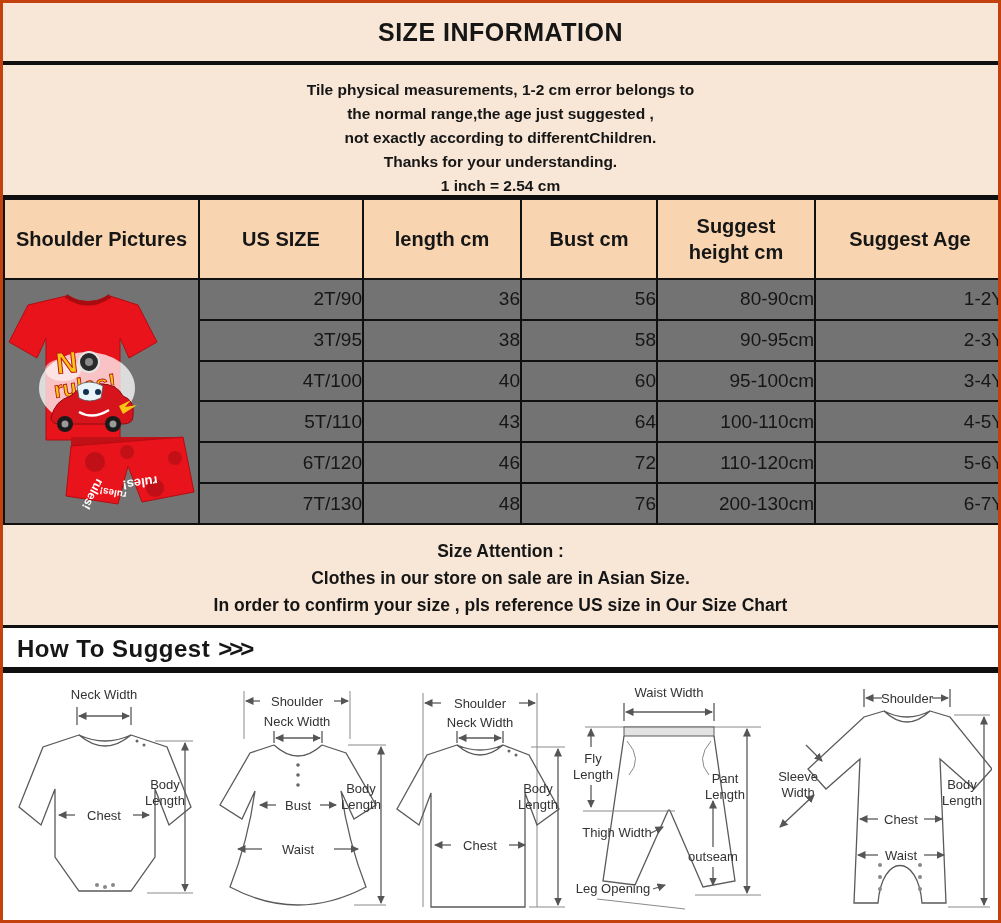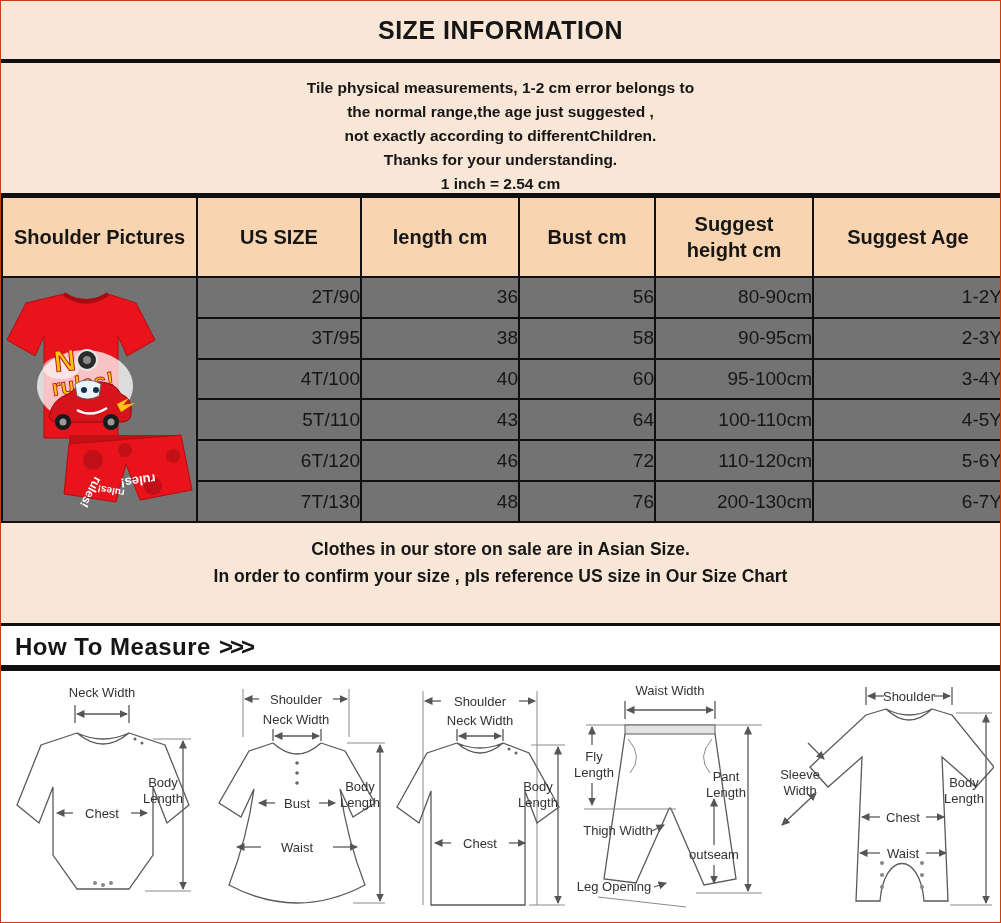--- a/index.html
+++ b/index.html
@@ -1,17 +1,17 @@
 <!DOCTYPE html>
 <html style="--banner-bg: #f8e7d7; --header-bg: #f8d5b0;"><head>
 <meta charset="utf-8">
 <style>
   * { margin:0; padding:0; box-sizing:border-box; }
   body { background:#fff; font-family:"Liberation Sans", sans-serif; color:#161616; }
-  .page { width:1001px; height:923px; border:1px solid #c2410c; background:#fff; overflow:hidden; display:flex; flex-direction:column; }
+  .page { width:1001px; height:923px; border:3px solid #c2410c; background:#fff; overflow:hidden; display:flex; flex-direction:column; }
 
   .banner { height:62px; background:var(--banner-bg); border-bottom:4px solid #101010;
             display:flex; align-items:center; justify-content:center; }
   .banner h1 { font-size:25px; font-weight:bold; letter-spacing:0.5px; }
 
   .note { height:133px; background:var(--banner-bg); border-bottom:3px solid #101010;
           text-align:center; padding-top:13px; }
   .note div { font-size:15.5px; font-weight:bold; line-height:24px; }
 
   table.size { width:100%; border-collapse:collapse; table-layout:fixed; }
@@ -150,27 +150,28 @@
       <td>7T/130</td>
       <td>48</td>
       <td>76</td>
       <td>200-130cm</td>
       <td>6-7Y</td>
     </tr>
   </tbody>
     </table>
 
   <div class="attention">
+    <div>Size Attention :</div>
     <div>Clothes in our store on sale are in Asian Size.</div>
     <div>In order to confirm your size , pls reference US size in Our Size Chart</div>
   </div>
 
   <div class="measure">
     <div class="measure-head">
-      <span class="t">How To Measure</span>
+      <span class="t">How To Suggest</span>
       <span class="a">&gt;&gt;&gt;</span>
     </div>
     <div class="measure-rule"></div>
 
     <svg width="0" height="0">
       <defs>
         <marker id="ae" markerWidth="9" markerHeight="9" refX="7.5" refY="4.5" orient="auto" markerUnits="userSpaceOnUse">
             <path d="M0,0.5 L8.5,4.5 L0,8.5 z" fill="#555"></path>
           </marker>
         <marker id="as" markerWidth="9" markerHeight="9" refX="1" refY="4.5" orient="auto" markerUnits="userSpaceOnUse">

